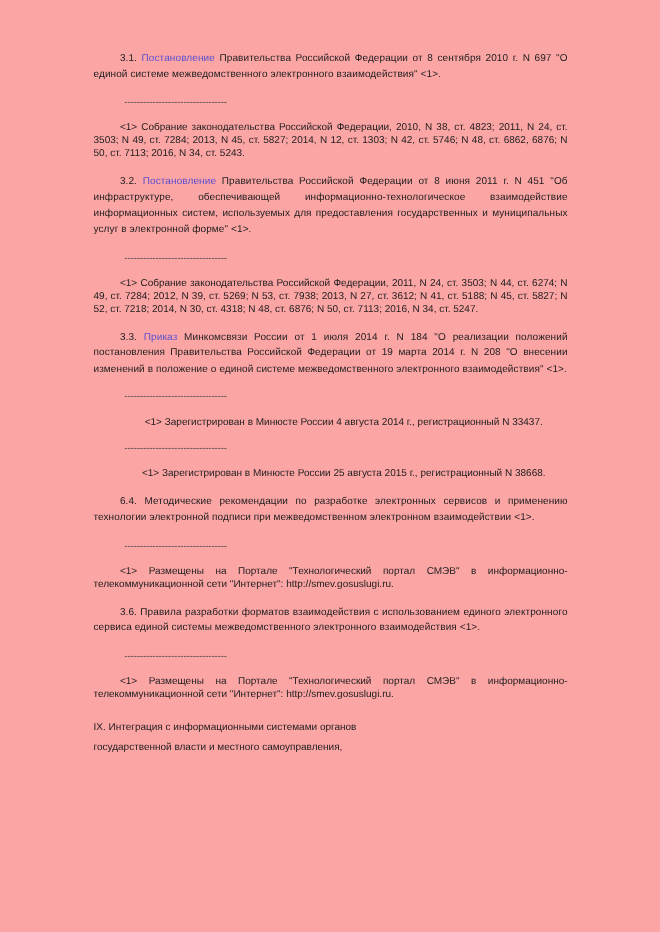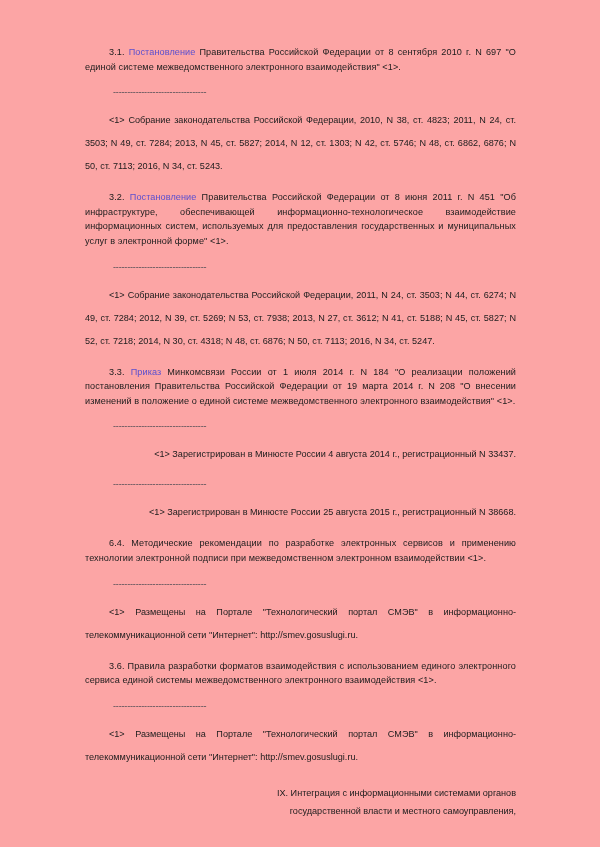--- a/index.html
+++ b/index.html
@@ -27,47 +27,47 @@
     font-size: 9.1px;
     line-height: 14.6px;
     text-align: justify;
     text-indent: 24px;
     color: #1c1c1c;
     letter-spacing: 0.01em;
   }
   .footnote {
     margin: 0 0 12px 0;
     font-size: 9.1px;
-    line-height: 23px;
+    line-height: 12px;
     text-align: justify;
     text-indent: 24px;
     color: #1c1c1c;
   }
   .footnote.nojustify {
-    text-align: right;
+    text-align: center;
   }
   .link {
     color: #5a4fcf;
   }
   .sep {
     margin: 0 0 10px 0;
     padding-left: 28px;
     font-size: 9.1px;
     line-height: 13px;
     color: #4a4a52;
     letter-spacing: -0.2px;
     white-space: nowrap;
     overflow: hidden;
   }
   .heading {
     margin: 0;
     padding-top: 3px;
     font-size: 9.1px;
     line-height: 15.2px;
-    text-align: right;
+    text-align: left;
     text-indent: 0;
     color: #1c1c1c;
   }
   .gap-sm { height: 2px; }
 </style>
 </head>
 <body>
 
 <div class="page">
 

